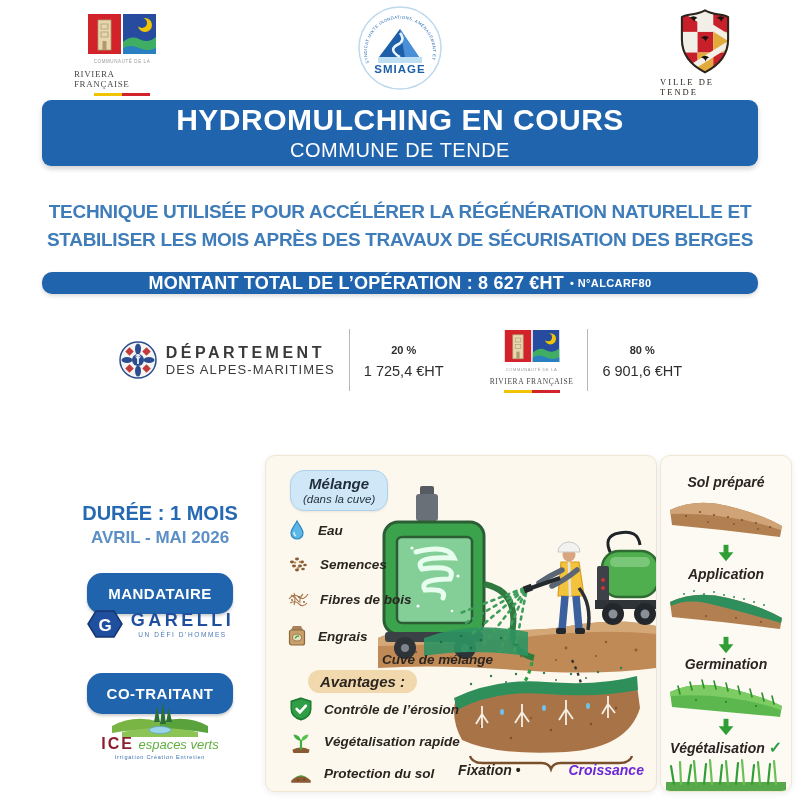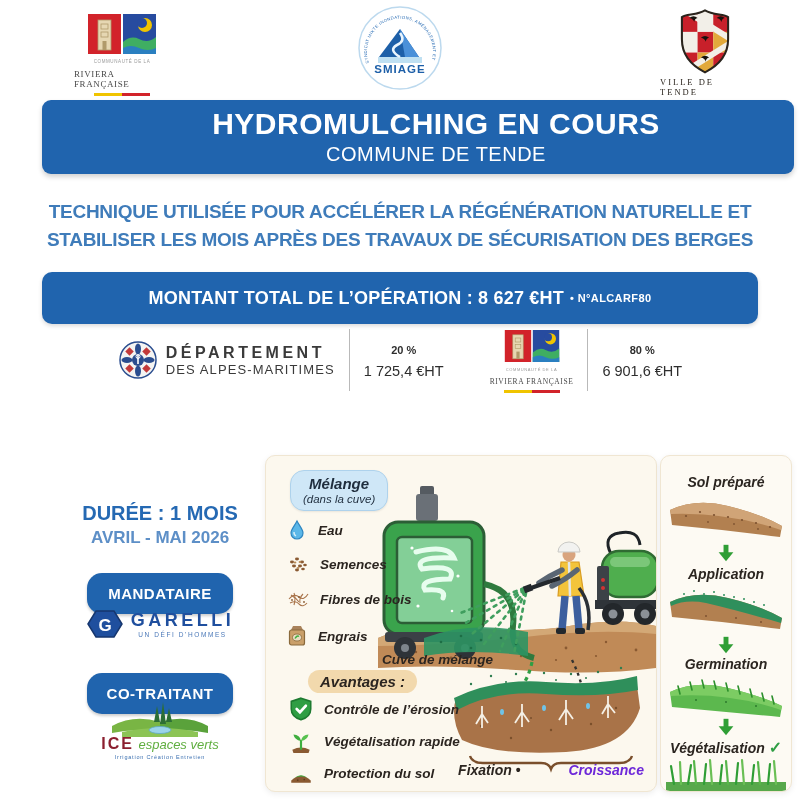--- a/index.html
+++ b/index.html
@@ -8,31 +8,31 @@
   .center{text-align:center;}
 
   
   .hdr-logo{display:flex;flex-direction:column;align-items:center;}
   .riviera-txt1{font-size:4.5px;letter-spacing:.6px;color:#9a9a9a;margin-top:3px;}
   .riviera-txt2{font-family:"Liberation Serif",serif;font-size:9px;letter-spacing:.6px;color:#4a4a4a;margin-top:5px;}
   .riviera-bar{width:56px;height:3px;margin-top:4px;background:linear-gradient(to right,#f0c400 0 50%,#d2232a 50% 100%);}
   .tende-caption{font-family:"Liberation Serif",serif;font-size:8.5px;letter-spacing:2px;color:#2a241d;margin-top:3px;}
 
   
-  .banner{left:42px;top:100px;width:716px;height:74px;background:#2064ae;border-radius:9px;
-    box-shadow:0 3px 5px rgba(0,0,0,.18);display:flex;flex-direction:column;align-items:center;justify-content:center;color:#fff;padding-left:36px;}
+  .banner{left:42px;top:100px;width:716px;height:66px;background:#2064ae;border-radius:9px;
+    box-shadow:0 3px 5px rgba(0,0,0,.18);display:flex;flex-direction:column;align-items:center;justify-content:center;color:#fff;}
   .banner-title{font-size:30px;font-weight:bold;letter-spacing:.5px;line-height:34px;}
   .banner-sub{font-size:20px;letter-spacing:.5px;line-height:26px;}
 
   
   .descr{left:20px;top:198px;width:760px;color:#3f7cba;font-weight:bold;
     font-size:19px;letter-spacing:-.3px;line-height:28px;}
 
   
-  .amount{left:42px;top:272px;width:716px;height:52px;background:#2064ae;border-radius:10px;
+  .amount{left:42px;top:272px;width:716px;height:22px;background:#2064ae;border-radius:10px;
     box-shadow:0 2px 4px rgba(0,0,0,.15);display:flex;align-items:center;justify-content:center;color:#fff;gap:6px;text-align:center;}
   .amount-main{font-size:18px;font-weight:bold;letter-spacing:.2px;}
   .amount-ref{font-size:11px;font-weight:bold;letter-spacing:.4px;}
 
   
   .funding{left:0;top:318px;width:800px;height:84px;display:flex;align-items:center;justify-content:center;}
   .fund-divider{width:1px;height:62px;background:#b9b9b9;margin:0 14px;}
   .dept-block{display:flex;align-items:center;gap:8px;}
   .dept-line1{font-size:16px;letter-spacing:3.5px;color:#3a3a3a;font-weight:bold;}
   .dept-line2{font-size:13px;letter-spacing:1.1px;color:#3a3a3a;}

